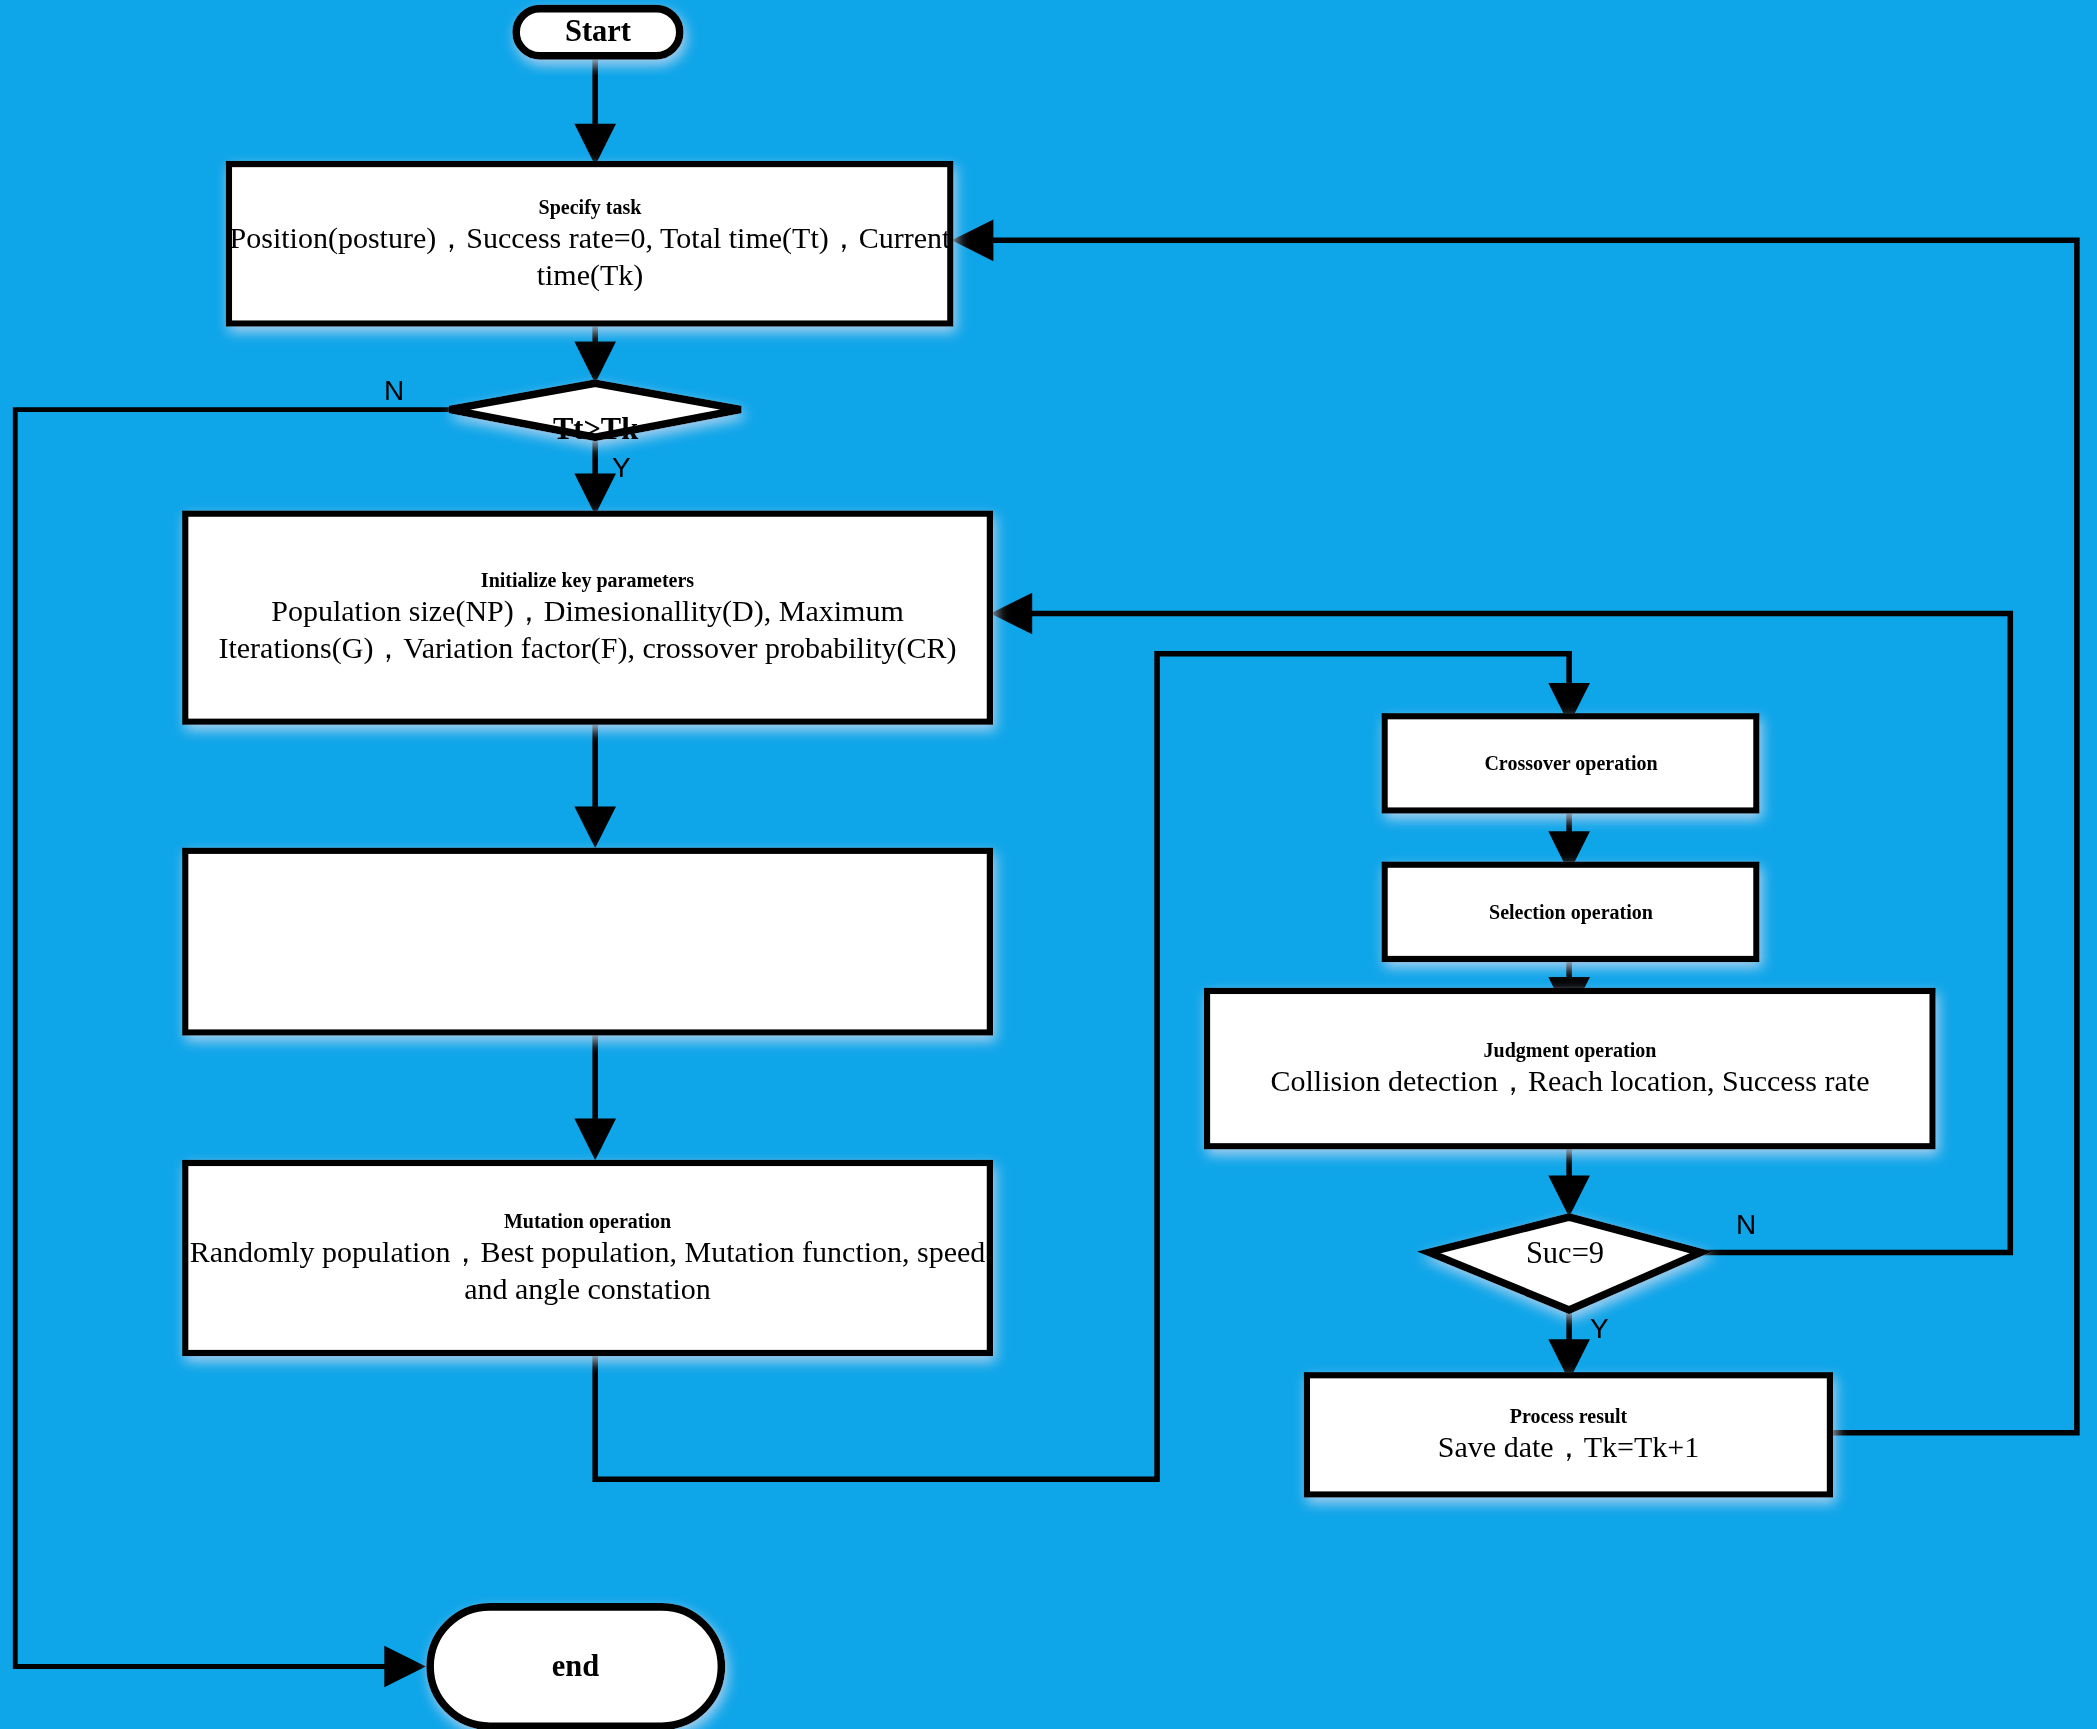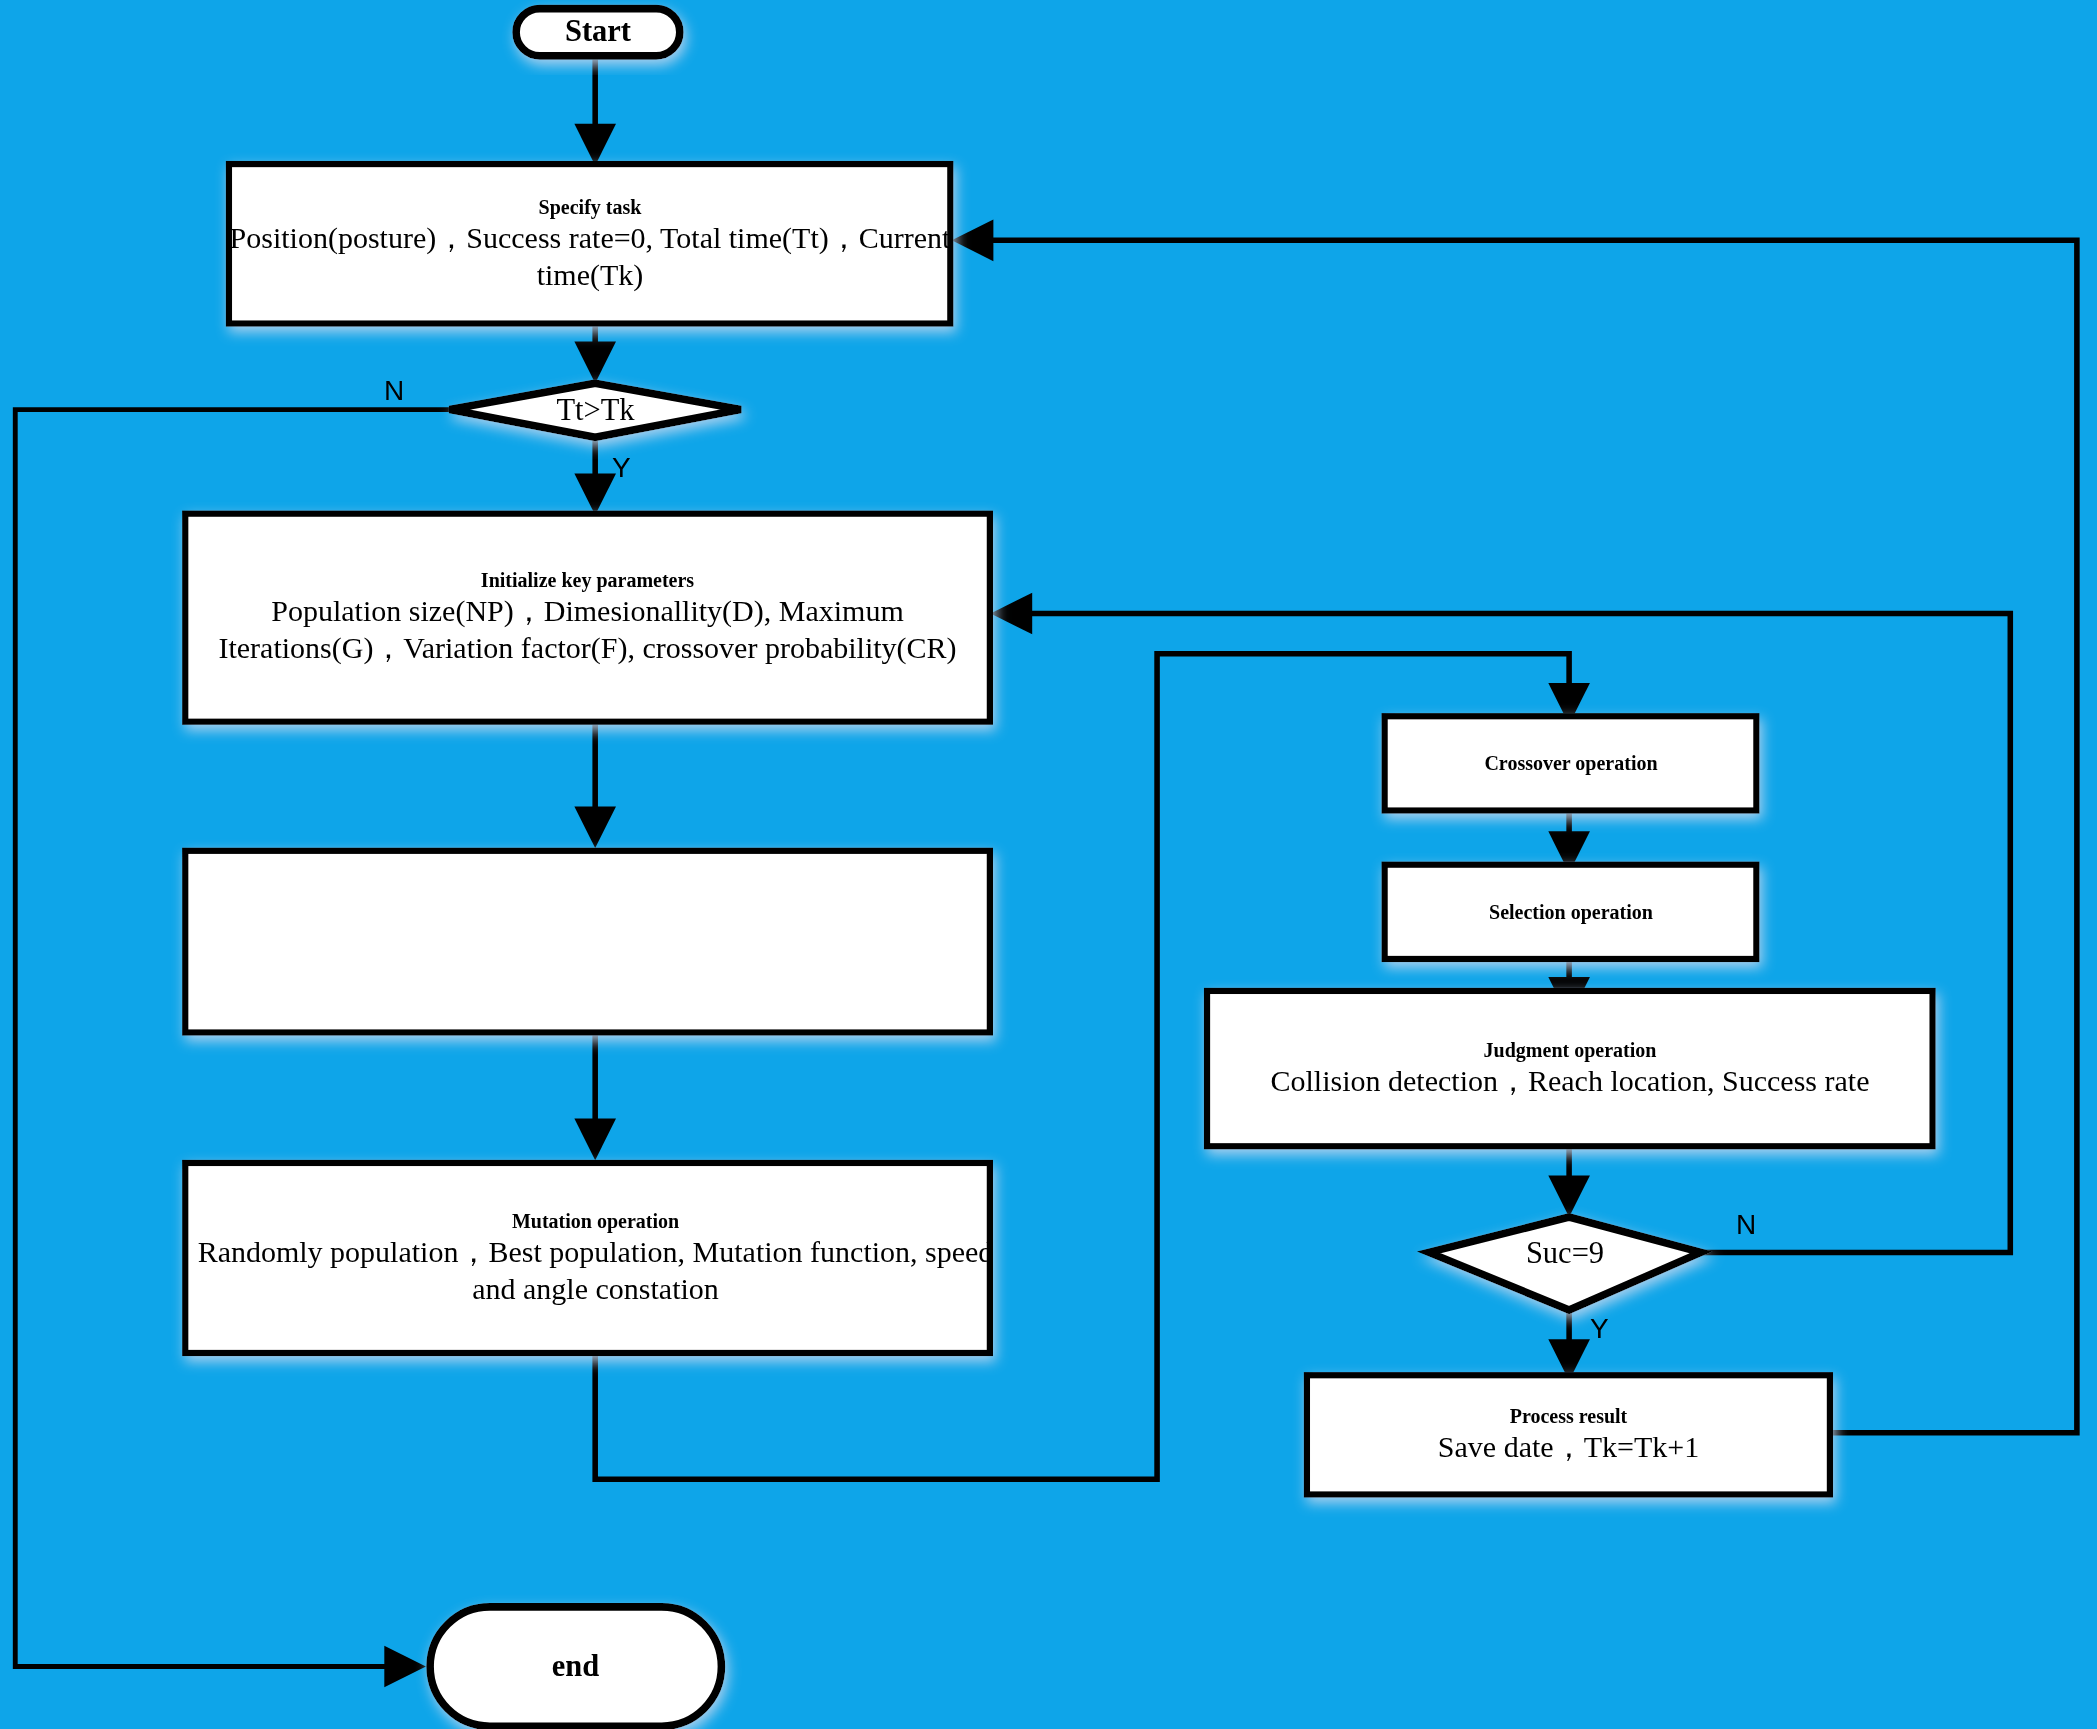--- a/index.html
+++ b/index.html
@@ -213,34 +213,34 @@
   </svg>
 
   <div class="term-label" style="left:516px; top:8.3px; width:164px; height:47px;">Start</div>
 
   <div class="node-label" style="left:229px; top:164px; width:722px; height:160px;">
     <div class="t">Specify task</div>
     <div class="b">Position(posture)，Success rate=0,
 Total time(Tt)，Current time(Tk)</div>
   </div>
 
-  <div class="diamond-label" style="left:450px; top:383px; width:291px; height:54px;">Tt&gt;Tk</div>
+  <div class="diamond-label" style="left:450px; top:402px; width:291px; height:54px;font-weight:bold;">Tt&gt;Tk</div>
 
   <div class="edge-label" style="left:384px; top:375px;">N</div>
   <div class="edge-label" style="left:612px; top:452px;">Y</div>
 
   <div class="node-label" style="left:185px; top:513px; width:805px; height:208px;">
     <div class="t">Initialize key parameters</div>
     <div class="b">Population size(NP)，Dimesionallity(D),
 Maximum Iterations(G)，Variation factor(F),
 crossover probability(CR)</div>
   </div>
 
 
-  <div class="node-label" style="left:185px; top:1163px; width:805px; height:190px;margin-left:8px;">
+  <div class="node-label" style="left:185px; top:1163px; width:805px; height:190px;">
     <div class="t">Mutation operation</div>
     <div class="b">Randomly population，Best population,
 Mutation function, speed and angle constation</div>
   </div>
 
   <div class="node-label" style="left:1385px; top:716px; width:372px; height:94px;">
     <div class="t">Crossover operation</div>
   </div>
 
   <div class="node-label" style="left:1207px; top:991px; width:726px; height:155px;">

